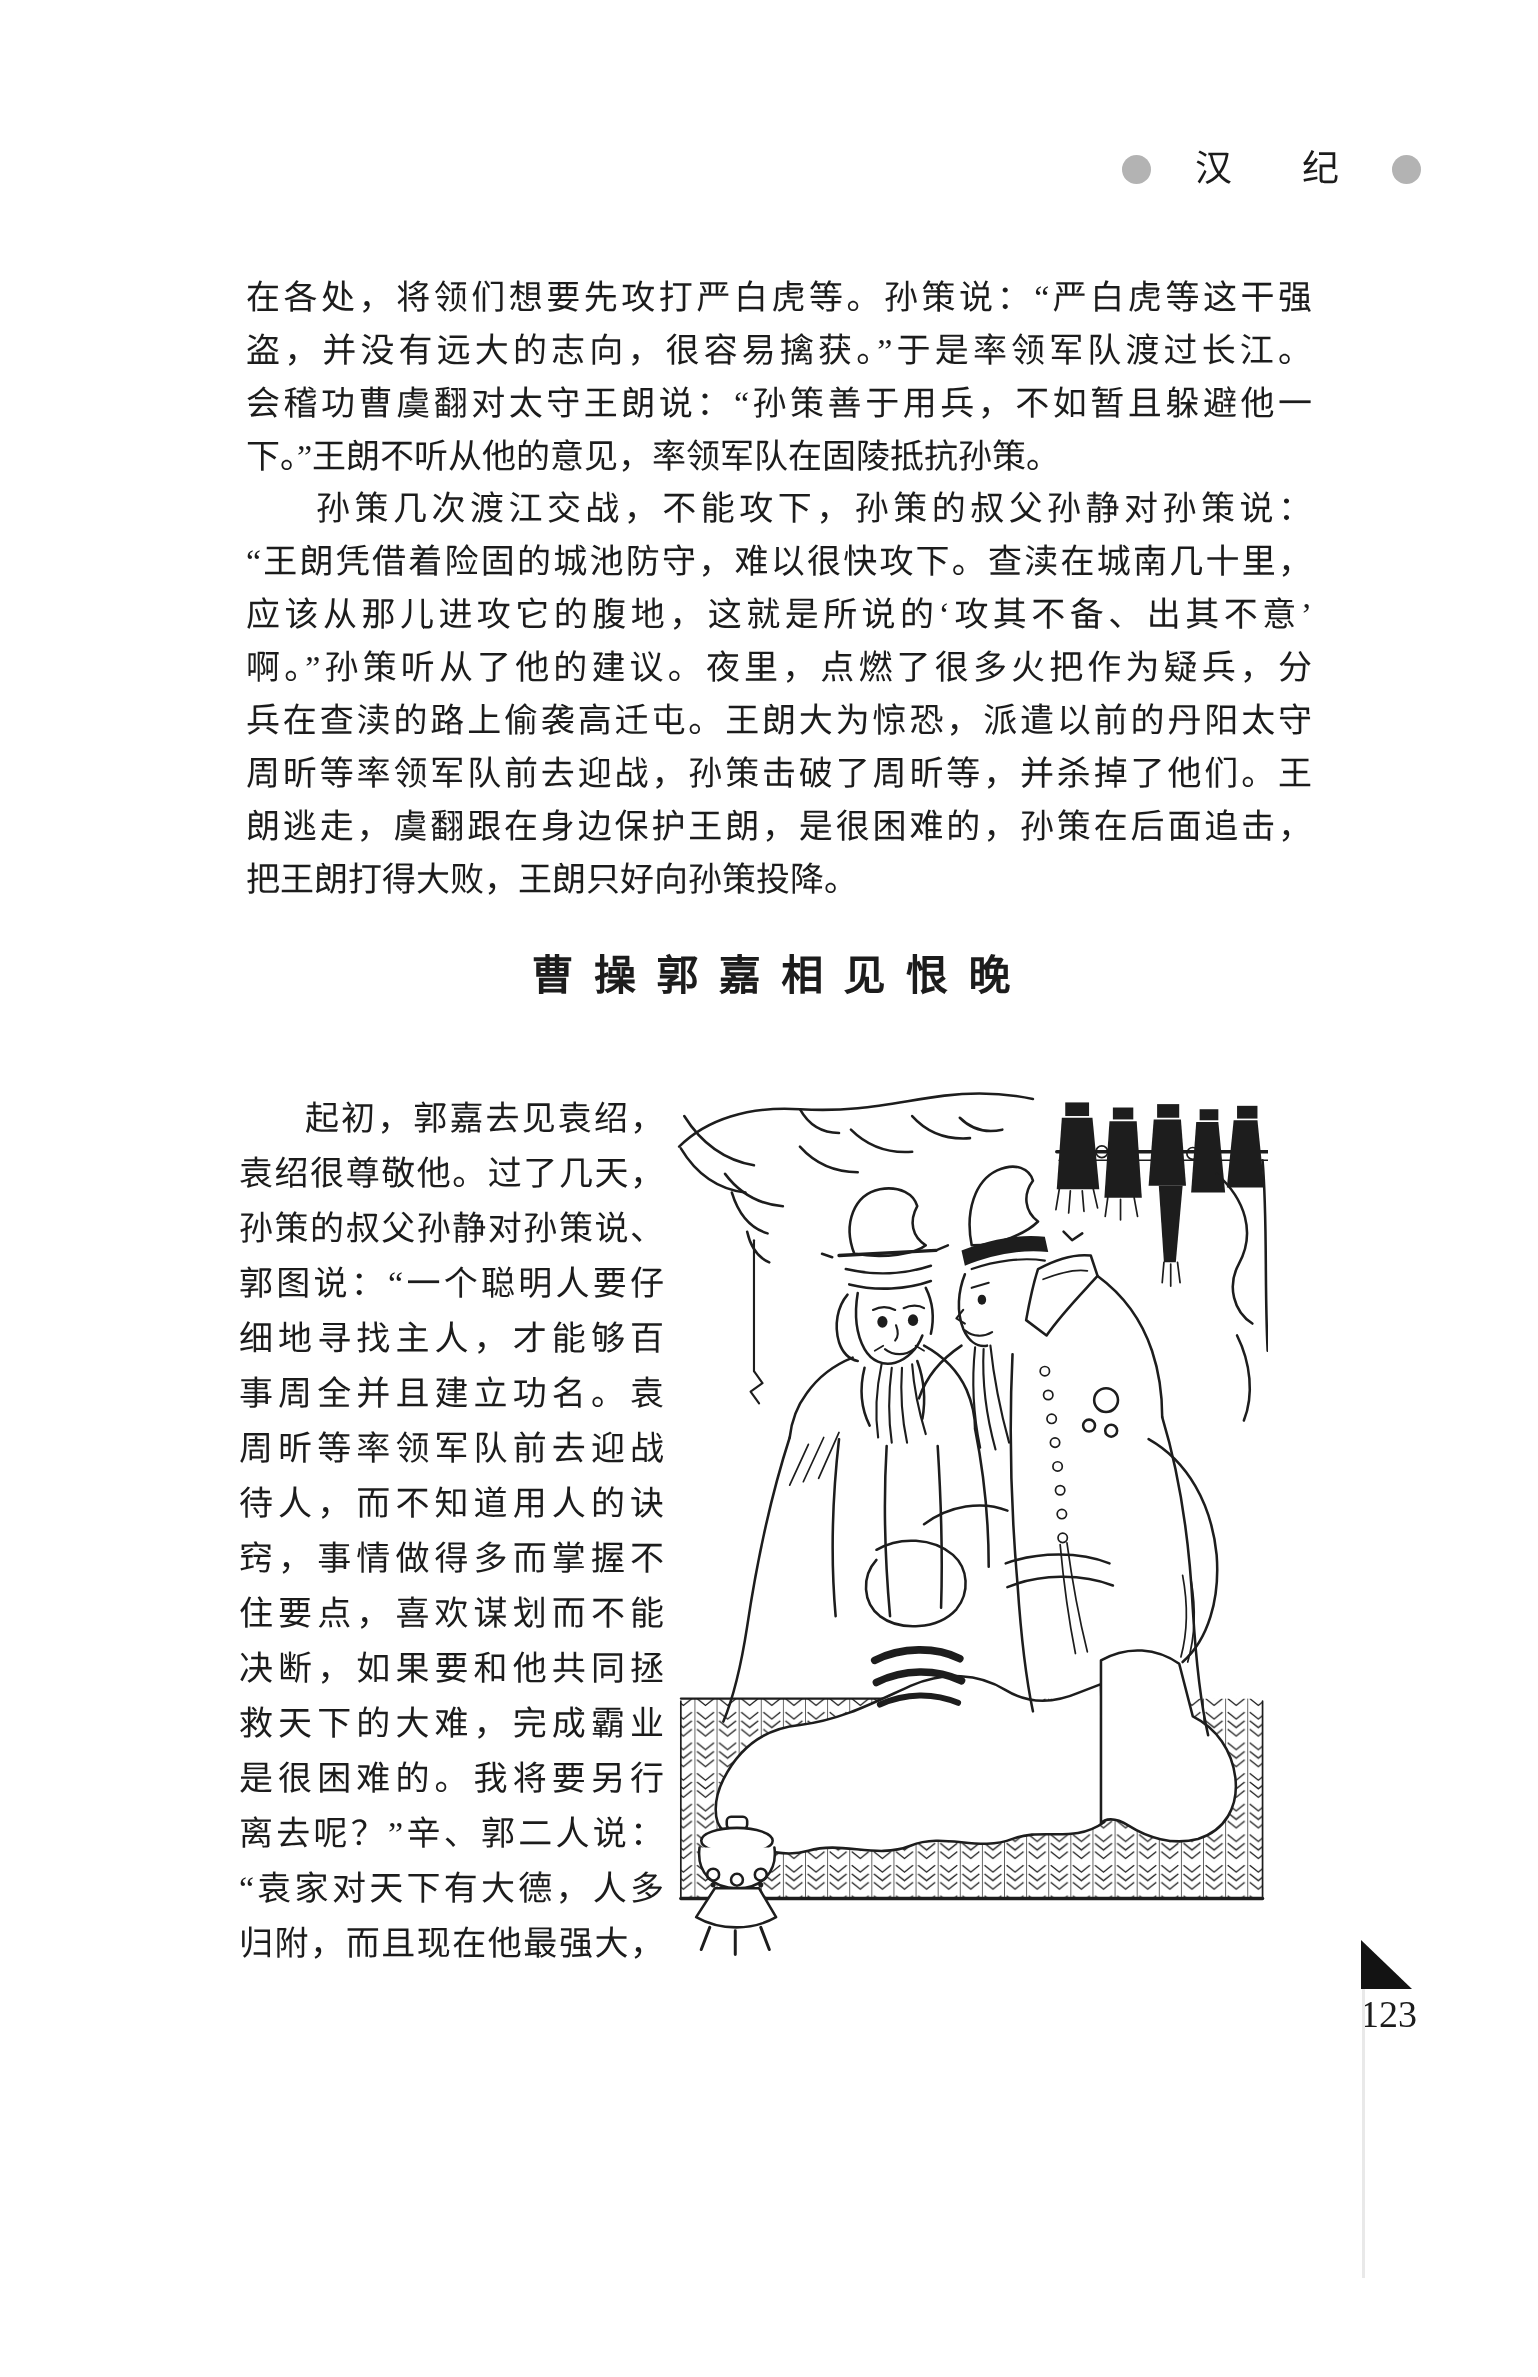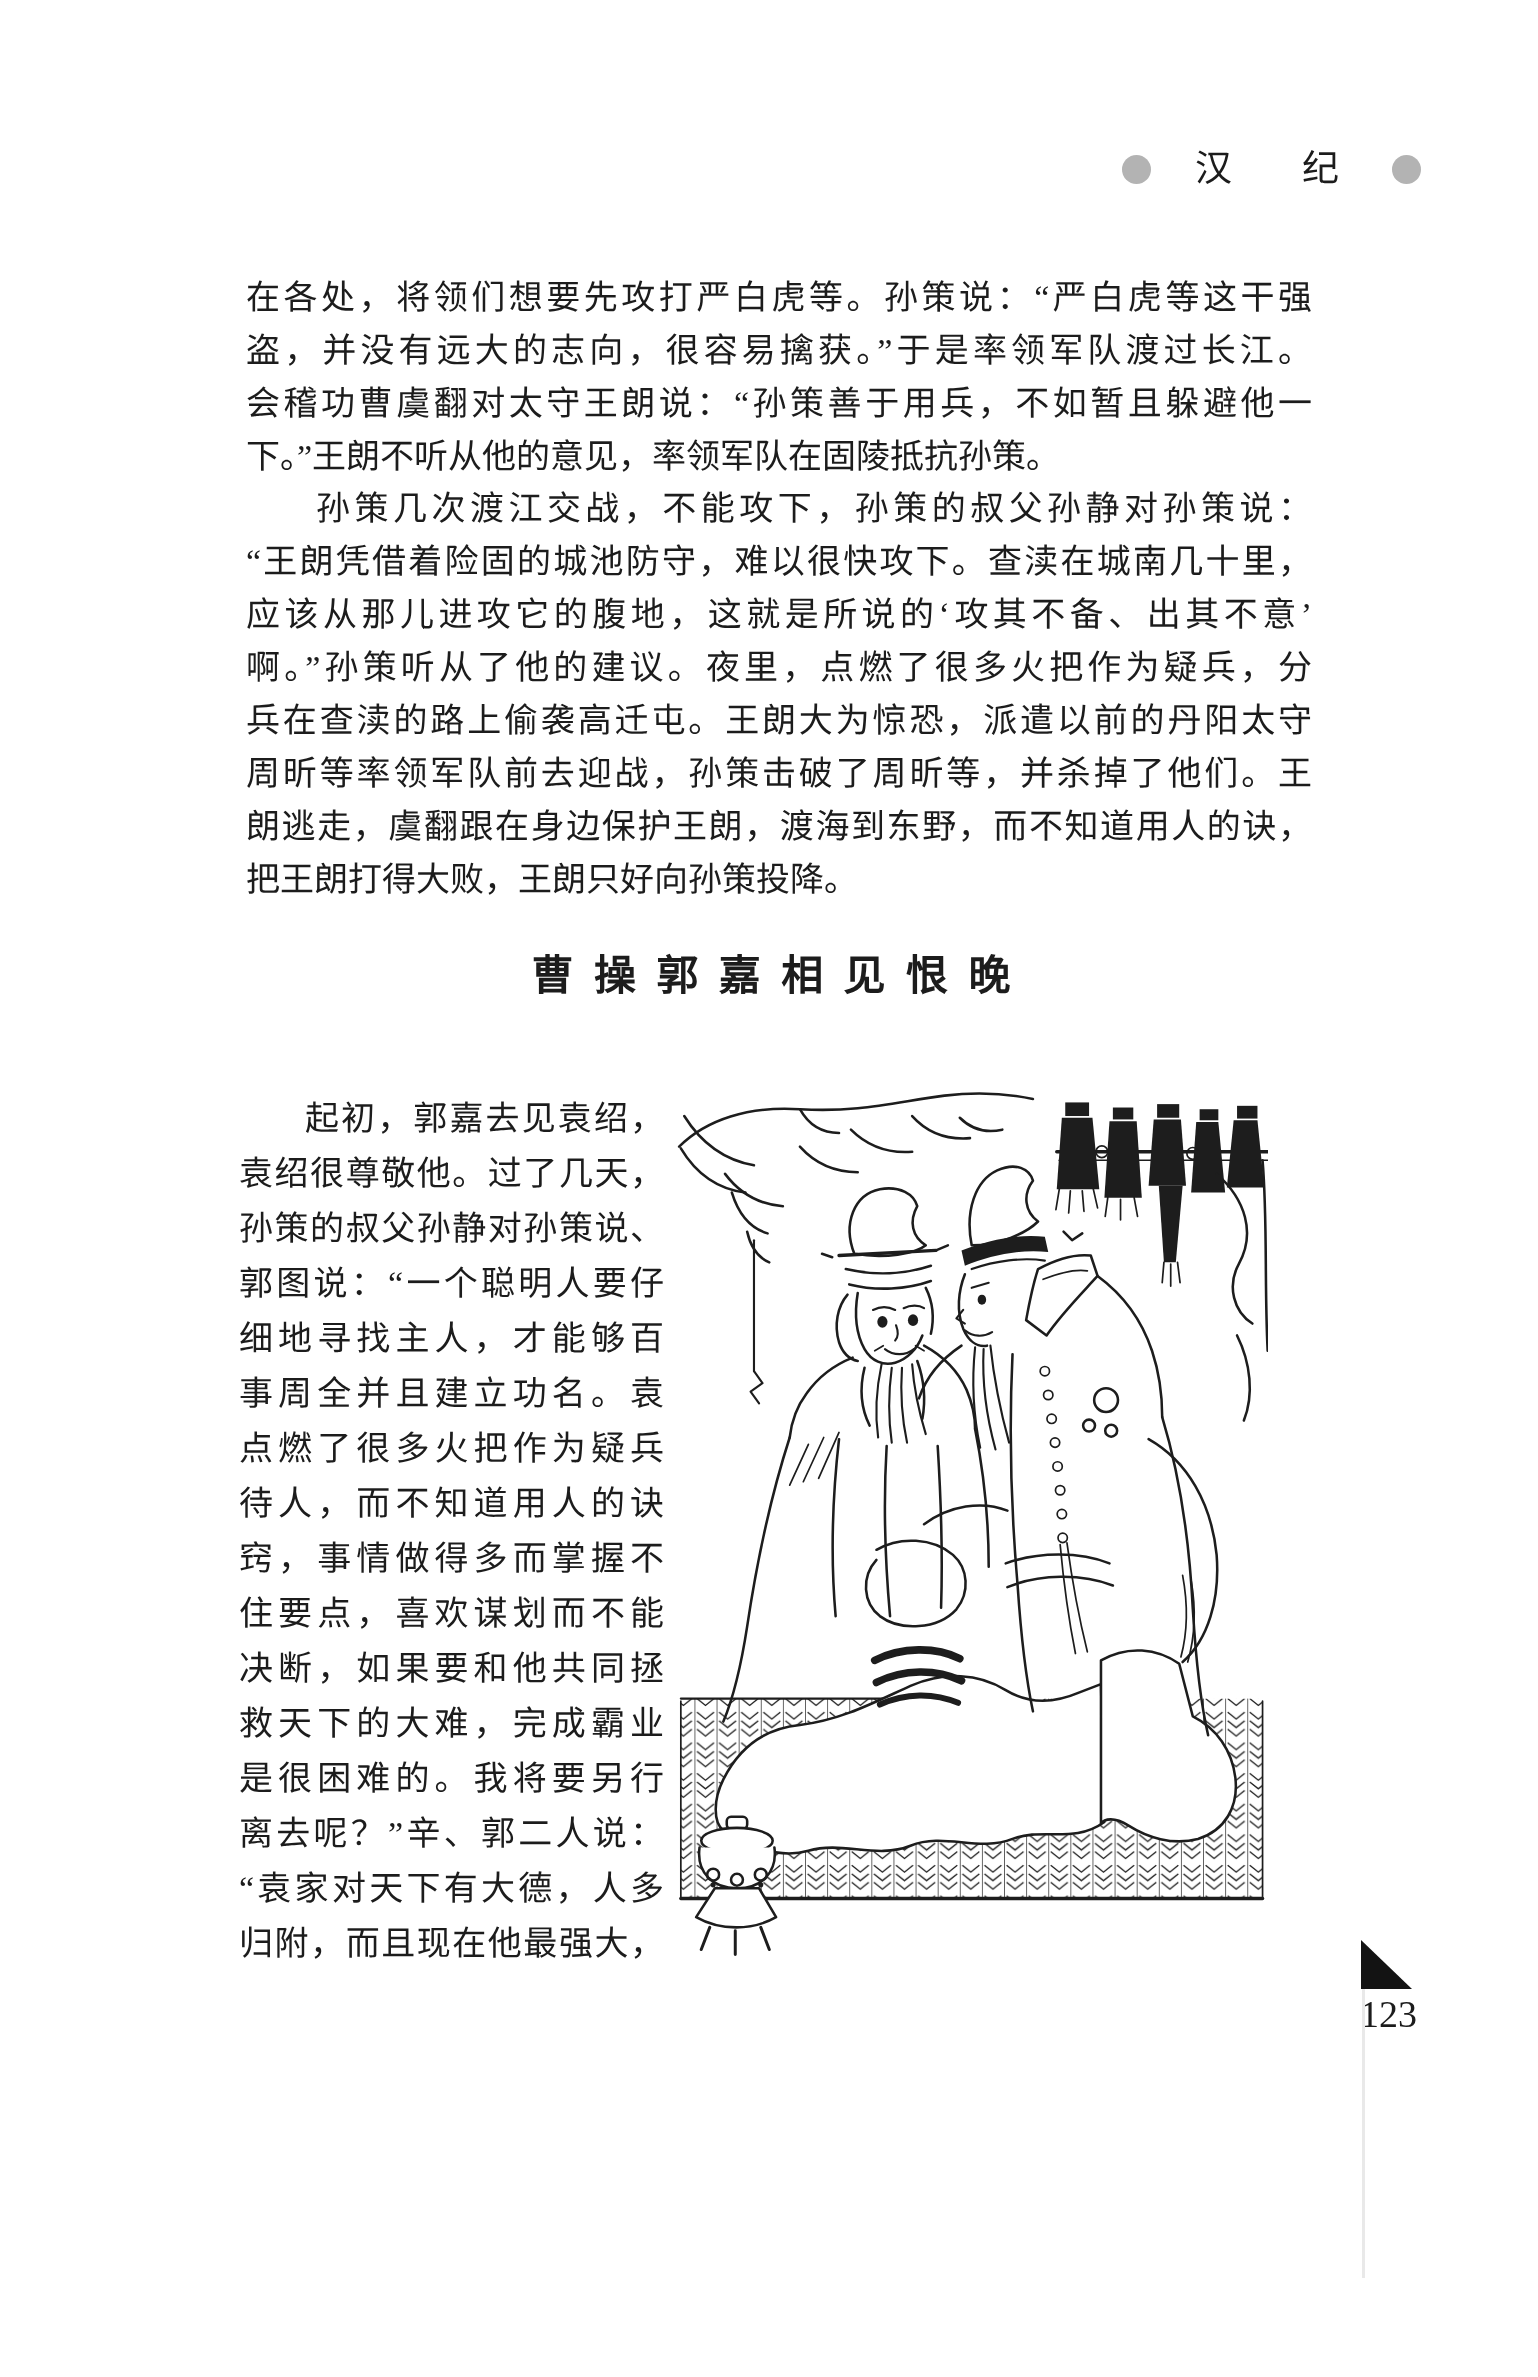--- a/index.html
+++ b/index.html
@@ -46,34 +46,34 @@
     <div class="jl endline">下。”王朗不听从他的意见，率领军队在固陵抵抗孙策。</div>
   </div>
 
   <div class="abs para" style="top:482px;">
     <div class="jl ind">孙策几次渡江交战，不能攻下，孙策的叔父孙静对孙策说：</div>
     <div class="jl">“王朗凭借着险固的城池防守，难以很快攻下。查渎在城南几十里，</div>
     <div class="jl">应该从那儿进攻它的腹地，这就是所说的‘攻其不备、出其不意’</div>
     <div class="jl">啊。”孙策听从了他的建议。夜里，点燃了很多火把作为疑兵，分</div>
     <div class="jl">兵在查渎的路上偷袭高迁屯。王朗大为惊恐，派遣以前的丹阳太守</div>
     <div class="jl">周昕等率领军队前去迎战，孙策击破了周昕等，并杀掉了他们。王</div>
-    <div class="jl">朗逃走，虞翻跟在身边保护王朗，渡海到东野，而不知道用人的诀，</div>
+    <div class="jl">朗逃走，虞翻跟在身边保护王朗，是很困难的，孙策在后面追击，</div>
     <div class="jl endline">把王朗打得大败，王朗只好向孙策投降。</div>
   </div>
 
   <div class="abs heading">曹操郭嘉相见恨晚</div>
 
   <div class="abs leftcol">
     <div class="jl ind">起初，郭嘉去见袁绍，</div>
     <div class="jl">袁绍很尊敬他。过了几天，</div>
     <div class="jl">孙策的叔父孙静对孙策说、</div>
     <div class="jl">郭图说：“一个聪明人要仔</div>
     <div class="jl">细地寻找主人，才能够百</div>
     <div class="jl">事周全并且建立功名。袁</div>
-    <div class="jl">点燃了很多火把作为疑兵</div>
+    <div class="jl">周昕等率领军队前去迎战</div>
     <div class="jl">待人，而不知道用人的诀</div>
     <div class="jl">窍，事情做得多而掌握不</div>
     <div class="jl">住要点，喜欢谋划而不能</div>
     <div class="jl">决断，如果要和他共同拯</div>
     <div class="jl">救天下的大难，完成霸业</div>
     <div class="jl">是很困难的。我将要另行</div>
     <div class="jl">离去呢？”辛、郭二人说：</div>
     <div class="jl">“袁家对天下有大德，人多</div>
     <div class="jl">归附，而且现在他最强大，</div>
   </div>

